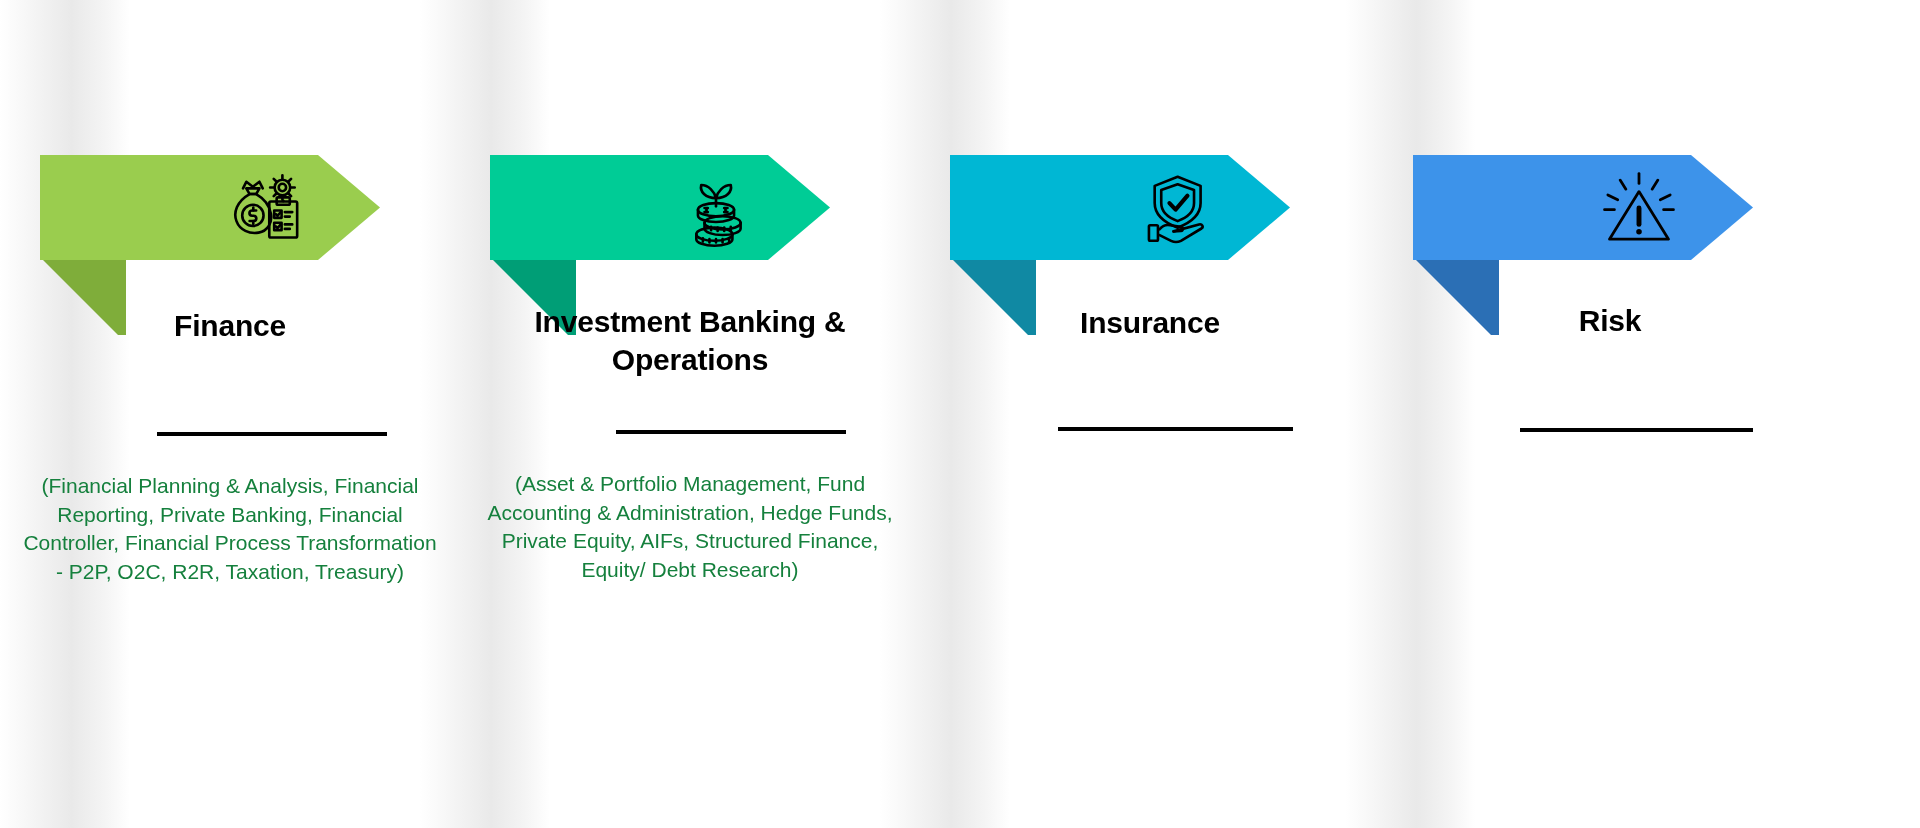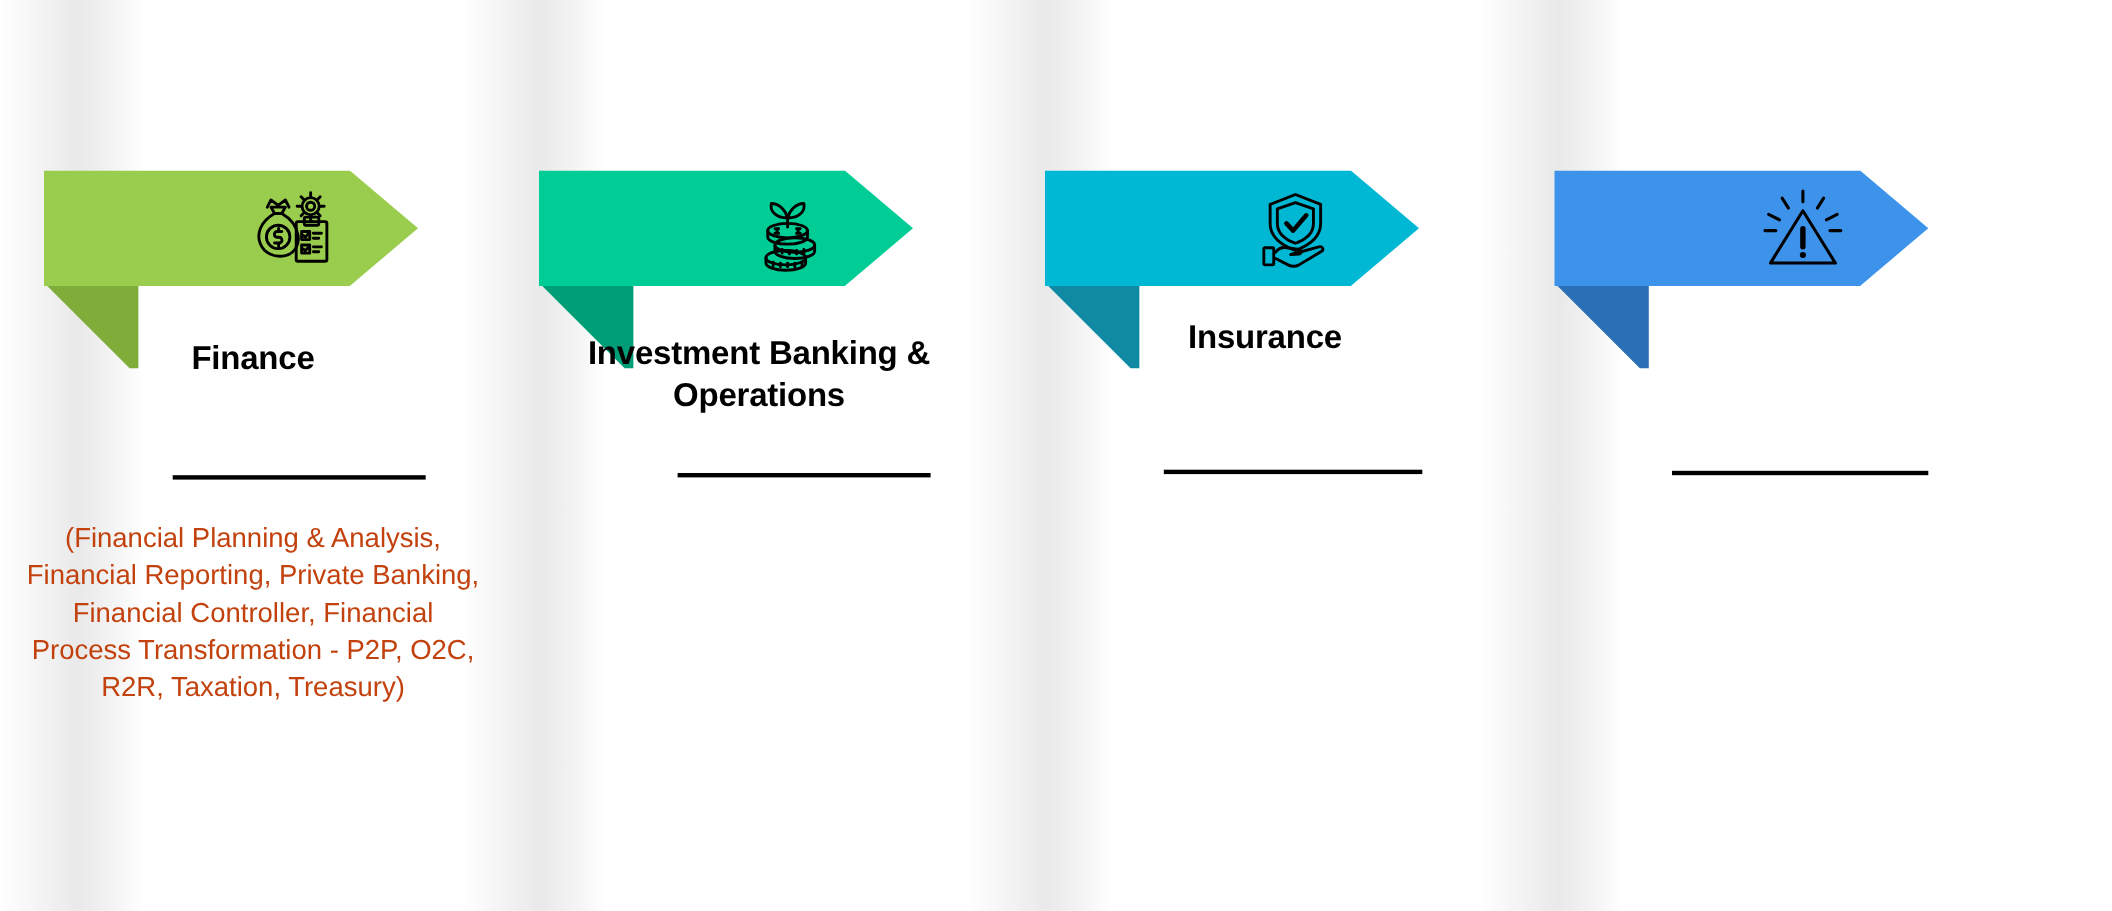--- a/index.html
+++ b/index.html
@@ -107,37 +107,37 @@
     height: 4px;
     background: #000000;
   }
 
   .col-desc {
     position: absolute;
     left: 20px;
     width: 420px;
     top: 468px;
     text-align: center;
-    font-size: 25px;
+    font-size: 21px;
     line-height: 1.36;
-    color: #c2410c;
+    color: #15803d;
   }
 
   
   .c1 .col-title { top: 307px; }
   .c1 .col-rule  { left: 157px; top: 432px; width: 230px; }
   .c1 .col-desc  { left: 20px; width: 420px; top: 472px; }
 
   .c2 .banner-wrap { left: 30px; }
   .c2 .col-title { top: 303px; left: 30px; width: 400px; }
   .c2 .col-rule  { left: 156px; top: 430px; width: 230px; }
   .c2 .col-desc  { left: 20px; width: 420px; top: 470px; }
 
   .c3 .banner-wrap { left: 30px; }
-  .c3 .col-title { top: 288px; }
+  .c3 .col-title { top: 304px; }
   .c3 .col-rule  { left: 138px; top: 427px; width: 235px; }
   .c3 .col-desc  { left: 10px; width: 430px; top: 468px; }
 
   .c4 .banner-wrap { left: 33px; }
   .c4 .col-title { top: 302px; }
   .c4 .col-rule  { left: 140px; top: 428px; width: 233px; }
   .c4 .col-desc  { left: 10px; width: 430px; top: 470px; }
 </style>
 </head>
 <body>
@@ -222,20 +222,21 @@
           <path d="M44 73 v4 M52 74 v4 M60 74 v4 M68 73 v4"></path>
 
           <ellipse cx="48" cy="82" rx="22" ry="8"></ellipse>
           <path d="M26 82 v6 a22 8 0 0 0 44 0 v-6"></path>
           <path d="M34 87 v4 M42 88 v4 M50 88 v4 M58 88 v4 M66 87 v4"></path>
         </svg>
       </div>
     </div>
     <div class="col-title">Investment Banking &amp; Operations</div>
     <div class="col-rule"></div>
+    <div class="col-desc">(Asset &amp; Portfolio Management, Fund Accounting &amp; Administration, Hedge Funds, Private Equity, AIFs, Structured Finance, Equity/ Debt Research)</div>
   </div>
 
   <div class="column c3">
     <div class="banner-wrap">
       <div class="banner-fold">
         <svg viewBox="0 0 86 78" width="86" height="78" preserveAspectRatio="none">
           <polygon points="0,0 86,0 86,78 78,78" fill="#1089A3"></polygon>
         </svg>
       </div>
       <div class="banner-arrow">
@@ -285,16 +286,17 @@
           <path d="M50 20 V8"></path>
           <path d="M34 27 L27 16"></path>
           <path d="M66 27 L73 16"></path>
           <path d="M24 40 L12 34"></path>
           <path d="M76 40 L88 34"></path>
           <path d="M20 52 H8"></path>
           <path d="M80 52 H92"></path>
         </svg>
       </div>
     </div>
+    <div class="col-title">Risk</div>
     <div class="col-rule"></div>
   </div>
 
 </div>
 
 </body></html>

